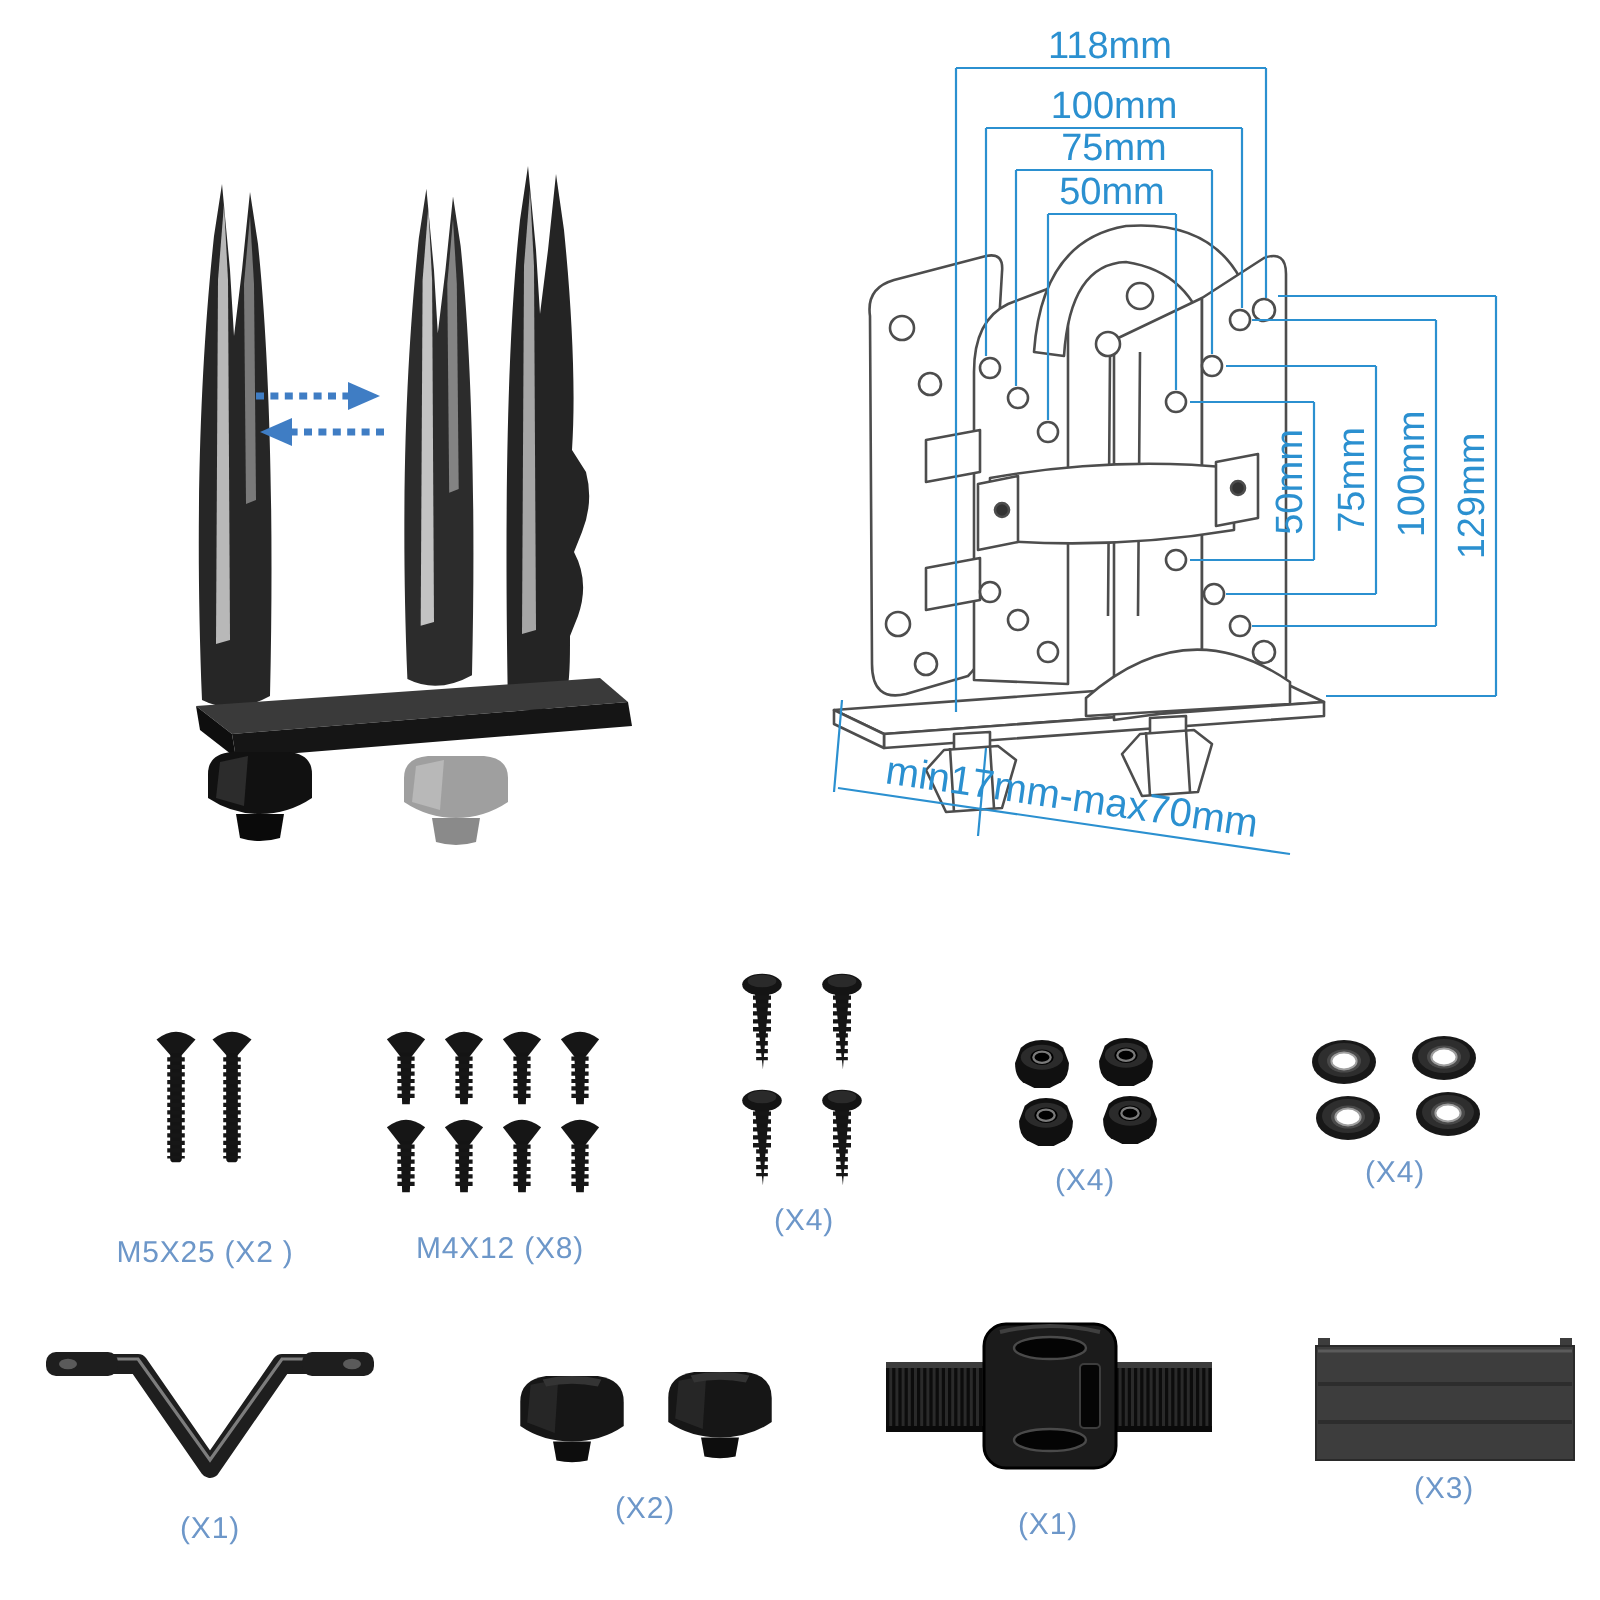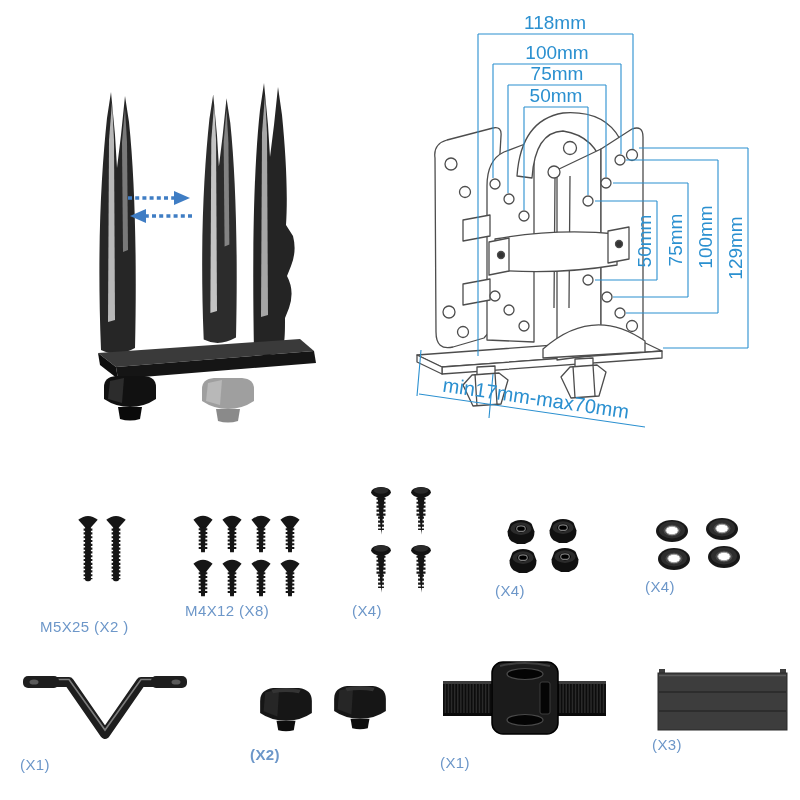--- a/index.html
+++ b/index.html
@@ -1,27 +1,27 @@
 <!DOCTYPE html>
 <html><head>
 <meta charset="utf-8">
 <style>
   html,body{margin:0;padding:0;background:#ffffff;}
   body{width:800px;height:800px;position:relative;overflow:hidden;
        font-family:"Liberation Sans",sans-serif;}
   .abs{position:absolute;}
-  .part{position:absolute;text-align:left;}
+  .part{position:absolute;text-align:center;}
   .part svg{display:block;margin:0 auto;}
   .part-label{color:#6d97c9;font-size:15px;letter-spacing:.4px;white-space:pre;}
   #lbl-m5,#lbl-m4,#lbl-tap{margin-top:28px;}
-  #lbl-m4{margin-top:2px;}
+  #lbl-m4{margin-top:16px;}
   #lbl-tap{margin-top:2px;}
   #lbl-nuts,#lbl-washers{margin-top:6px;}
   #lbl-vbracket{margin-top:8px;}
-  #lbl-knobs{margin-top:14px;font-weight:bold;}
+  #lbl-knobs{margin-top:14px;}
   #lbl-strap{margin-top:10px;}
   #lbl-velcro{}
   .dim-text{fill:#2b90d0;font-size:19px;font-family:"Liberation Sans",sans-serif;}
   .dim-line{stroke:#2b90d0;stroke-width:1.1;fill:none;}
   .art{fill:#ffffff;stroke:#4d4d4d;stroke-width:1.3;stroke-linejoin:round;}
   .artline{fill:none;stroke:#4d4d4d;stroke-width:1.3;}
 </style>
 </head>
 <body>
 

